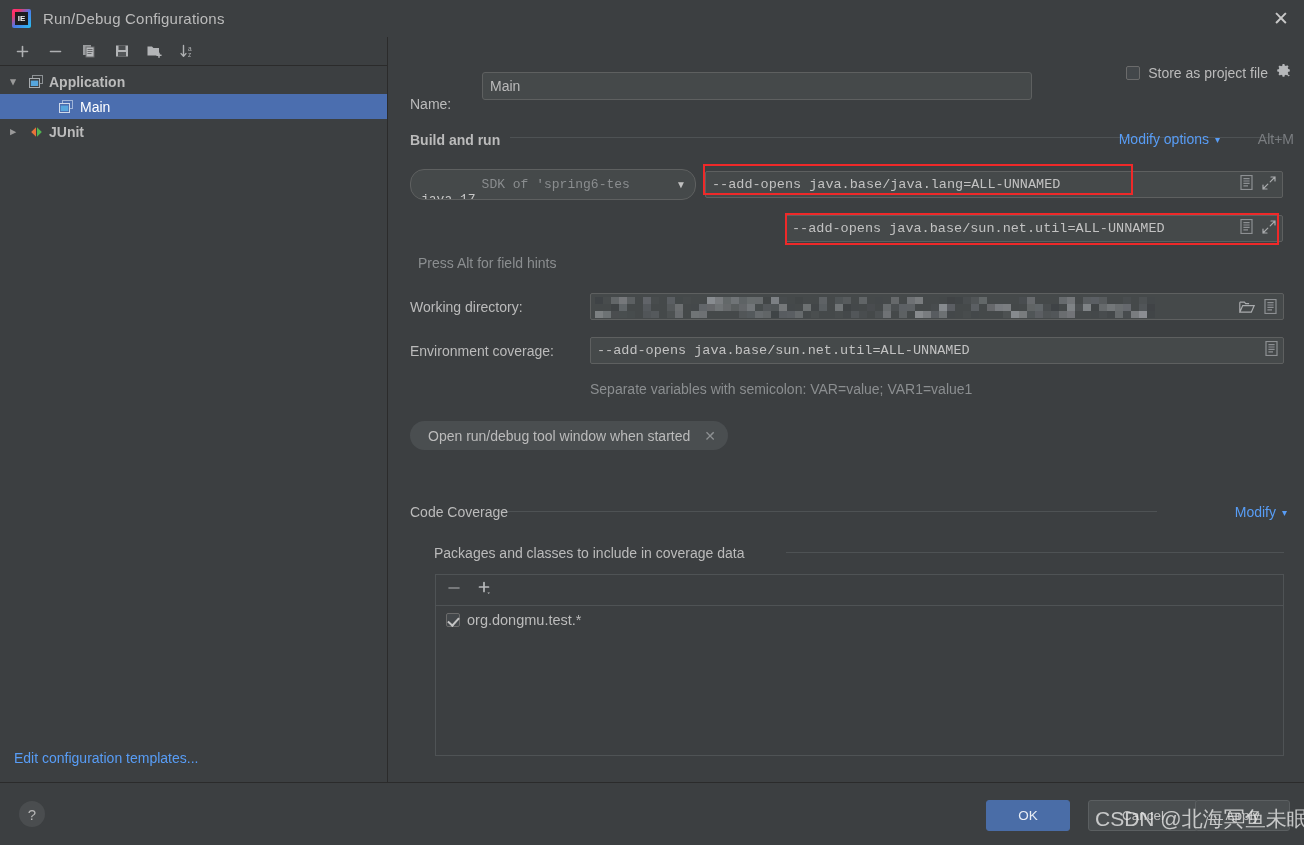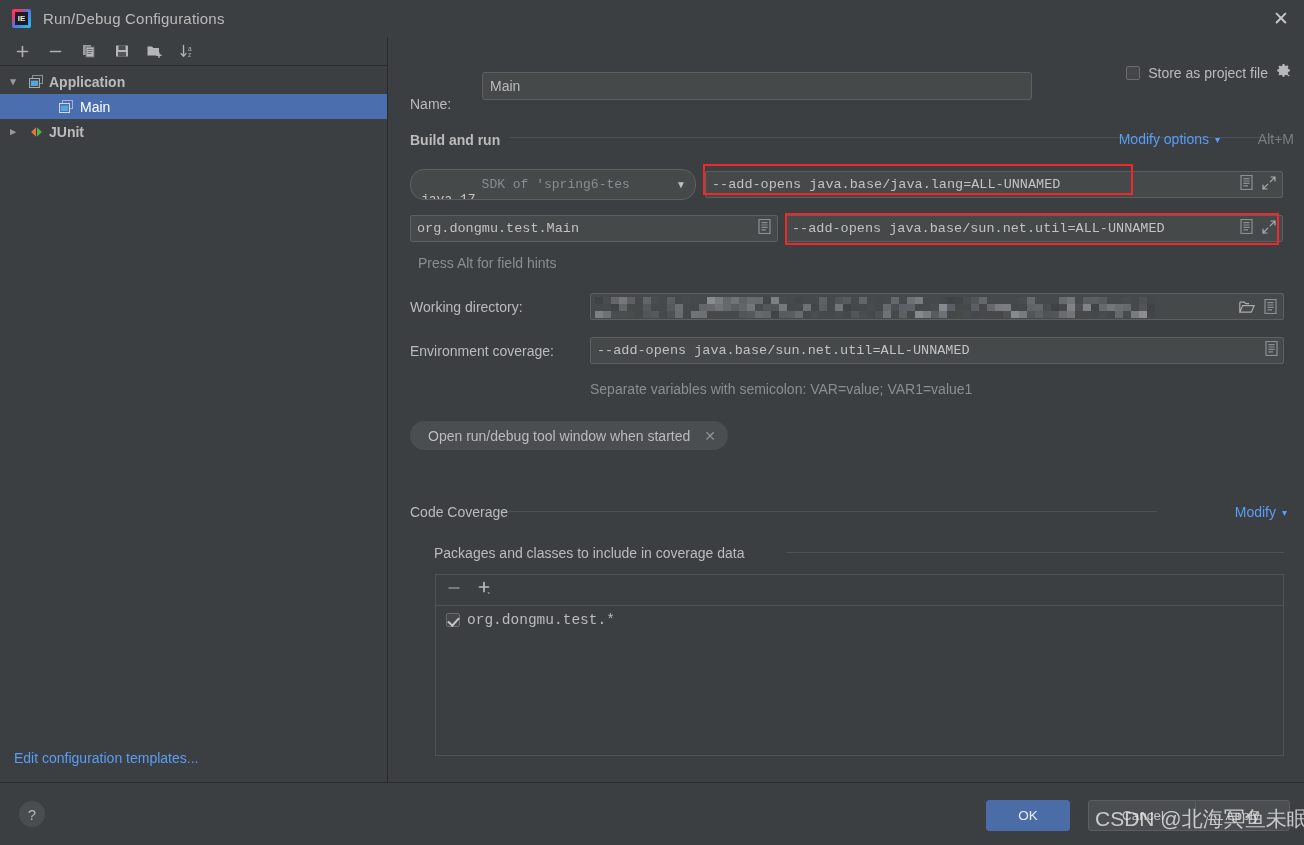--- a/index.html
+++ b/index.html
@@ -180,21 +180,21 @@
   .cov-box {
     position: absolute; left: 46px; top: 537px; width: 849px; height: 182px;
     border: 1px solid #4f5355; background: #3c3f41;
   }
   .cov-box-toolbar {
     height: 31px; border-bottom: 1px solid #4f5355; display: flex; align-items: center;
     padding-left: 10px; gap: 14px;
   }
   .cov-item {
     display: flex; align-items: center; gap: 7px; padding: 6px 0 0 10px;
-    color: #bbbbbb; font-size: 14.5px; font-family: Liberation Mono, monospace;
+    color: #bbbbbb; font-size: 14.5px;
   }
 
   
   .footer-div {
     position: absolute; left: 0; top: 782px; width: 1304px; height: 1px; background: #2b2b2b;
   }
   .footer {
     position: absolute; left: 0; top: 783px; width: 1304px; height: 62px; background: #3c3f41;
   }
   .help-btn {
@@ -361,31 +361,20 @@
         </span>
         <span>
           <svg width="14" height="14" viewBox="0 0 14 14">
             <path d="M13 1L8.2 5.8M13 1h-4M13 1v4" stroke="#a9abad" stroke-width="1.2" fill="none" stroke-linecap="round"></path>
             <path d="M1 13l4.8-4.8M1 13h4M1 13V9" stroke="#a9abad" stroke-width="1.2" fill="none" stroke-linecap="round"></path>
           </svg>
         </span>
       </span>
     </div>
 
-    <div class="mainclass-field">
-      <span>org.dongmu.test.Main</span>
-      <span class="field-icons">
-        <span>
-          <svg width="13" height="15" viewBox="0 0 13 15">
-            <rect x="1" y="0.5" width="11" height="14" fill="none" stroke="#8d9093" stroke-width="1.2"></rect>
-            <path d="M3.4 3.6h6.2M3.4 6h6.2M3.4 8.4h6.2M3.4 10.8h4.6" stroke="#8d9093" stroke-width="1.2"></path>
-          </svg>
-        </span>
-      </span>
-    </div>
 
     <div class="env2-field">
       <span>--add-opens java.base/sun.net.util=ALL-UNNAMED</span>
       <span class="field-icons">
         <span>
           <svg width="13" height="15" viewBox="0 0 13 15">
             <rect x="1" y="0.5" width="11" height="14" fill="none" stroke="#8d9093" stroke-width="1.2"></rect>
             <path d="M3.4 3.6h6.2M3.4 6h6.2M3.4 8.4h6.2M3.4 10.8h4.6" stroke="#8d9093" stroke-width="1.2"></path>
           </svg>
         </span>

